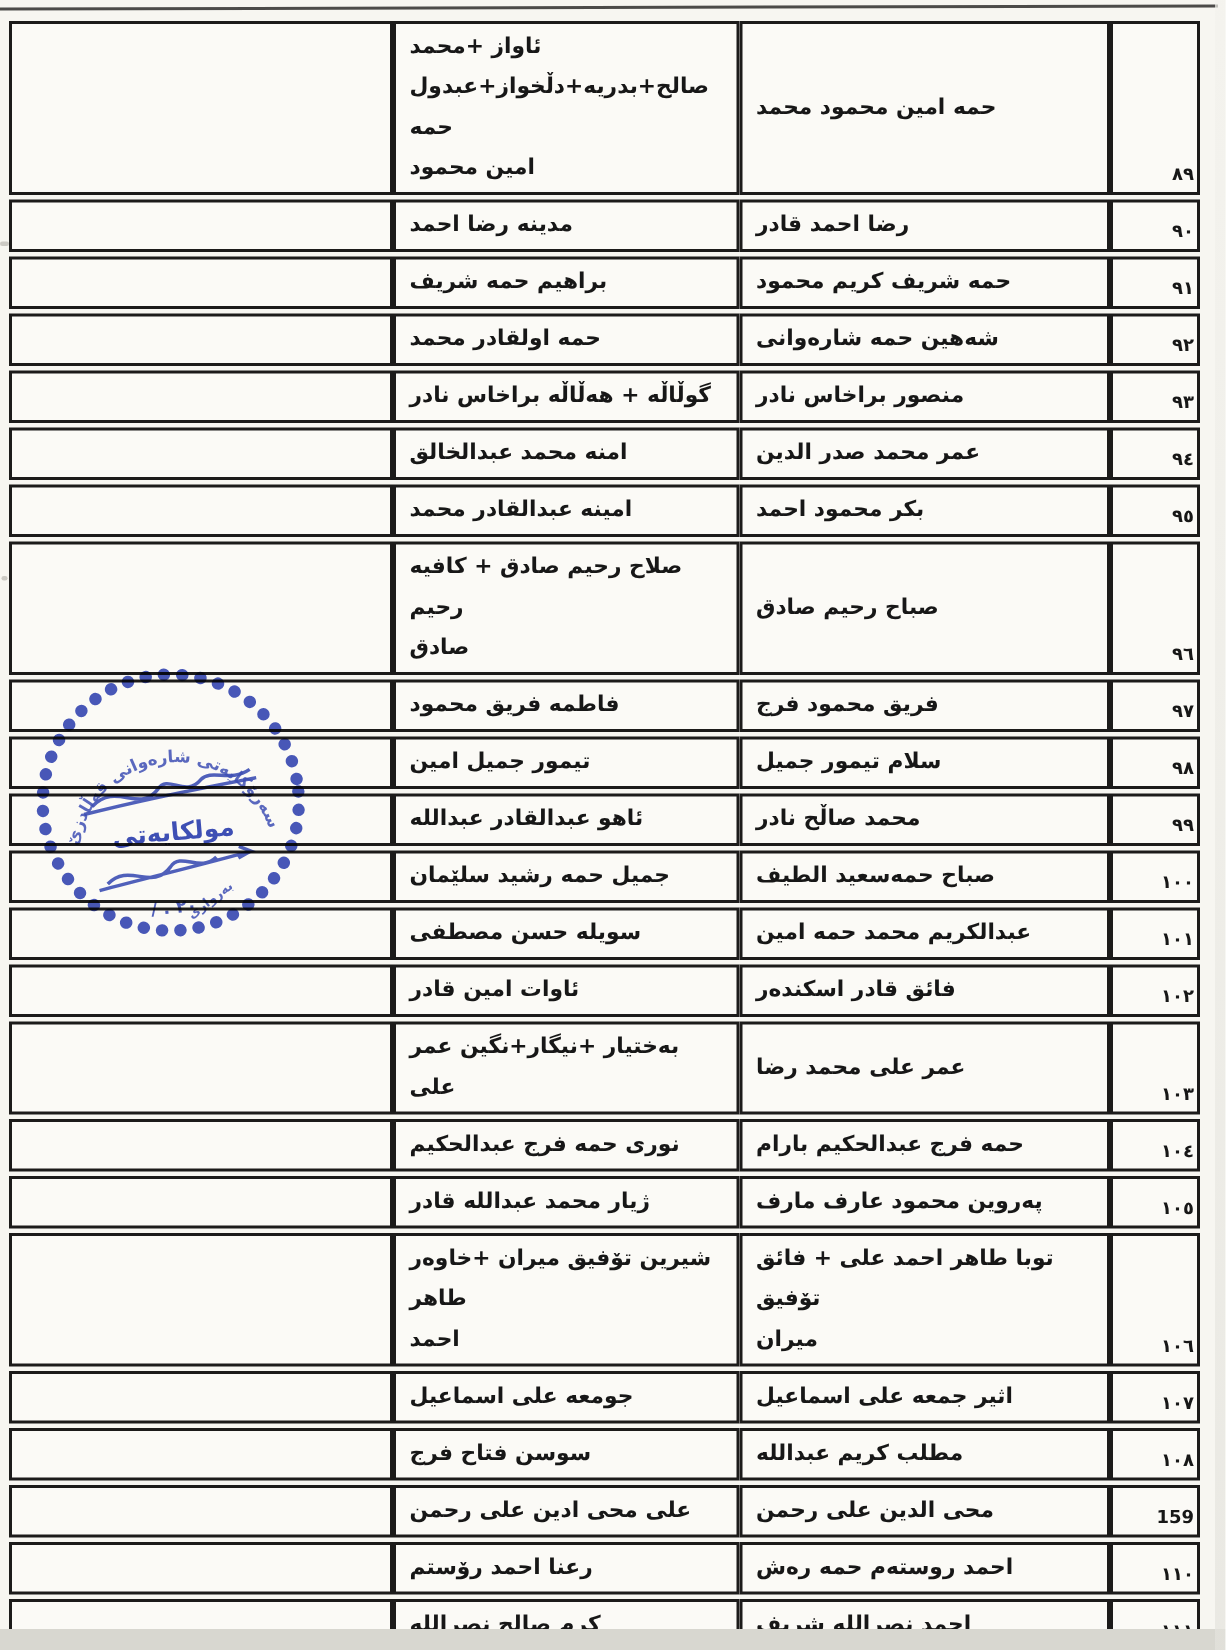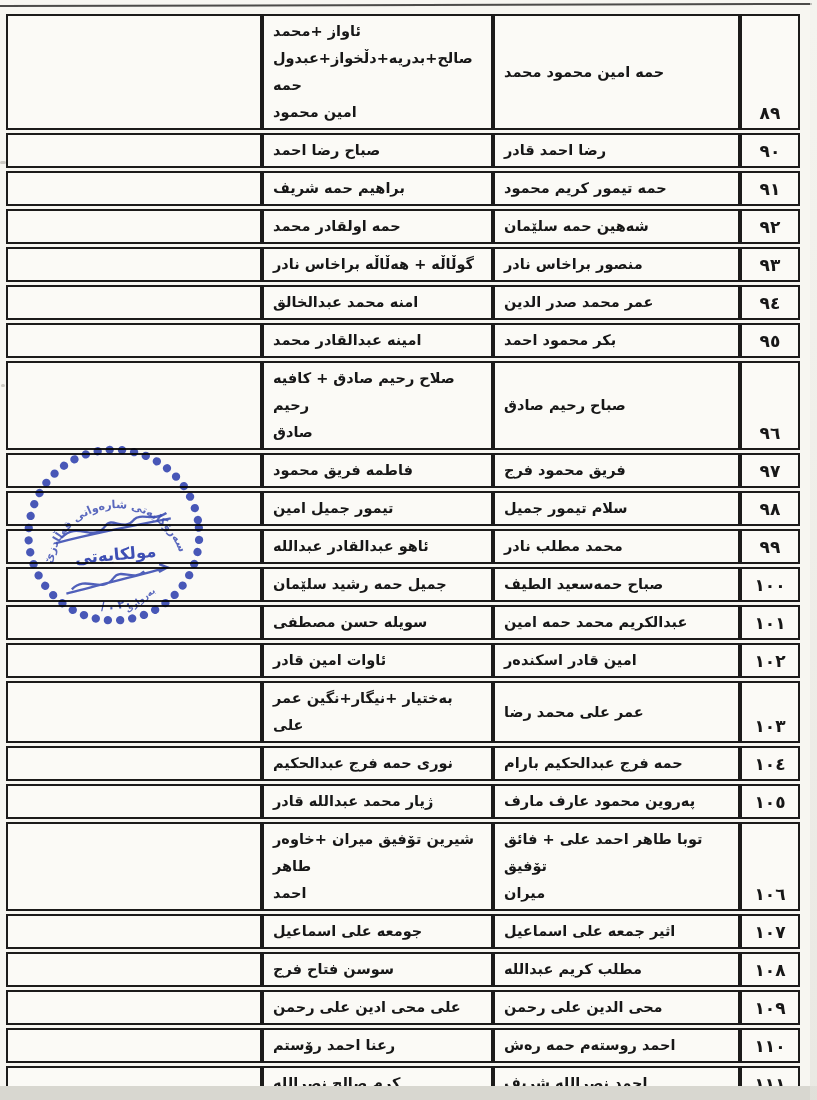--- a/index.html
+++ b/index.html
@@ -18,21 +18,21 @@
                  background:linear-gradient(#f3f2ed, #e4e3dd); opacity:.7; }
 
   .artifact { position:absolute; background:#a9a69e; opacity:.55; border-radius:2px; }
 
   table.records { position:absolute; top:11px; left:6px; width:794px;
                   border-collapse:separate; border-spacing:0 3px; table-layout:fixed;
                   direction:rtl; }
   td { border:2px solid #1c1b1a; background:#fbfaf6;
        font-size:14.5px; font-weight:600; color:#171717; vertical-align:middle;
        overflow:hidden; }
-  td.c-num  { text-align:center; vertical-align:bottom; padding:0 2px 5px 2px; font-size:17px; }
+  td.c-num  { vertical-align:bottom; padding:0 2px 5px 2px; font-size:12px; }
   td.c-name, td.c-rel { text-align:left; padding:2px 9px; white-space:pre-line; line-height:27px; }
   td.c-empty { background:#fbfaf6; }
   tr.lines-1 td { height:30px; }
   tr.lines-2 td { height:55px; }
   tr.lines-3 td { height:93px; }
 
   
   .stamp { position:absolute; left:15px; top:440px; width:198px; height:194px;
            mix-blend-mode:multiply; opacity:.92; transform:rotate(-5deg); }
 </style>
@@ -56,34 +56,34 @@
       <td class="c-name">حمه امين محمود محمد</td>
       <td class="c-rel">ئاواز +محمد
 صالح+بدريه+دڵخواز+عبدول حمه
 امين محمود</td>
       <td class="c-empty"></td>
     </tr>
 
     <tr class="lines-1">
       <td class="c-num">٩٠</td>
       <td class="c-name">رضا احمد قادر</td>
-      <td class="c-rel">صباح  رضا احمد</td>
+      <td class="c-rel">مدينه  رضا احمد</td>
       <td class="c-empty"></td>
     </tr>
 
     <tr class="lines-1">
       <td class="c-num">٩١</td>
-      <td class="c-name">حمه تيمور كريم محمود</td>
+      <td class="c-name">حمه شريف كريم محمود</td>
       <td class="c-rel">براهيم  حمه شريف</td>
       <td class="c-empty"></td>
     </tr>
 
     <tr class="lines-1">
       <td class="c-num">٩٢</td>
-      <td class="c-name">شه‌هين حمه سلێمان</td>
+      <td class="c-name">شه‌هين حمه شارەوانی</td>
       <td class="c-rel">حمه اولقادر محمد</td>
       <td class="c-empty"></td>
     </tr>
 
     <tr class="lines-1">
       <td class="c-num">٩٣</td>
       <td class="c-name">منصور براخاس نادر</td>
       <td class="c-rel">گوڵاڵه + هه‌ڵاڵه براخاس نادر</td>
       <td class="c-empty"></td>
     </tr>
@@ -119,42 +119,42 @@
 
     <tr class="lines-1">
       <td class="c-num">٩٨</td>
       <td class="c-name">سلام تيمور جميل</td>
       <td class="c-rel">تيمور جميل امين</td>
       <td class="c-empty"></td>
     </tr>
 
     <tr class="lines-1">
       <td class="c-num">٩٩</td>
-      <td class="c-name">محمد مطلب نادر</td>
+      <td class="c-name">محمد صاڵح نادر</td>
       <td class="c-rel">ئاهو عبدالقادر عبدالله</td>
       <td class="c-empty"></td>
     </tr>
 
     <tr class="lines-1">
       <td class="c-num">١٠٠</td>
       <td class="c-name">صباح حمه‌سعيد الطيف</td>
       <td class="c-rel">جميل حمه رشيد سلێمان</td>
       <td class="c-empty"></td>
     </tr>
 
     <tr class="lines-1">
       <td class="c-num">١٠١</td>
       <td class="c-name">عبدالكريم محمد حمه امين</td>
       <td class="c-rel">سويله حسن مصطفى</td>
       <td class="c-empty"></td>
     </tr>
 
     <tr class="lines-1">
       <td class="c-num">١٠٢</td>
-      <td class="c-name">امين قادر اسكنده‌ر</td>
+      <td class="c-name">فائق قادر اسكنده‌ر</td>
       <td class="c-rel">ئاوات  امين قادر</td>
       <td class="c-empty"></td>
     </tr>
 
     <tr class="lines-1">
       <td class="c-num">١٠٣</td>
       <td class="c-name">عمر على محمد رضا</td>
       <td class="c-rel">به‌ختيار +نيگار+نگين عمر على</td>
       <td class="c-empty"></td>
     </tr>
@@ -190,21 +190,21 @@
     </tr>
 
     <tr class="lines-1">
       <td class="c-num">١٠٨</td>
       <td class="c-name">مطلب كريم عبدالله</td>
       <td class="c-rel">سوسن فتاح فرج</td>
       <td class="c-empty"></td>
     </tr>
 
     <tr class="lines-1">
-      <td class="c-num">١٠٩</td>
+      <td class="c-num">159</td>
       <td class="c-name">محى الدين على رحمن</td>
       <td class="c-rel">على محى ادين على رحمن</td>
       <td class="c-empty"></td>
     </tr>
 
     <tr class="lines-1">
       <td class="c-num">١١٠</td>
       <td class="c-name">احمد روسته‌م حمه ره‌ش</td>
       <td class="c-rel">رعنا احمد رۆستم</td>
       <td class="c-empty"></td>

